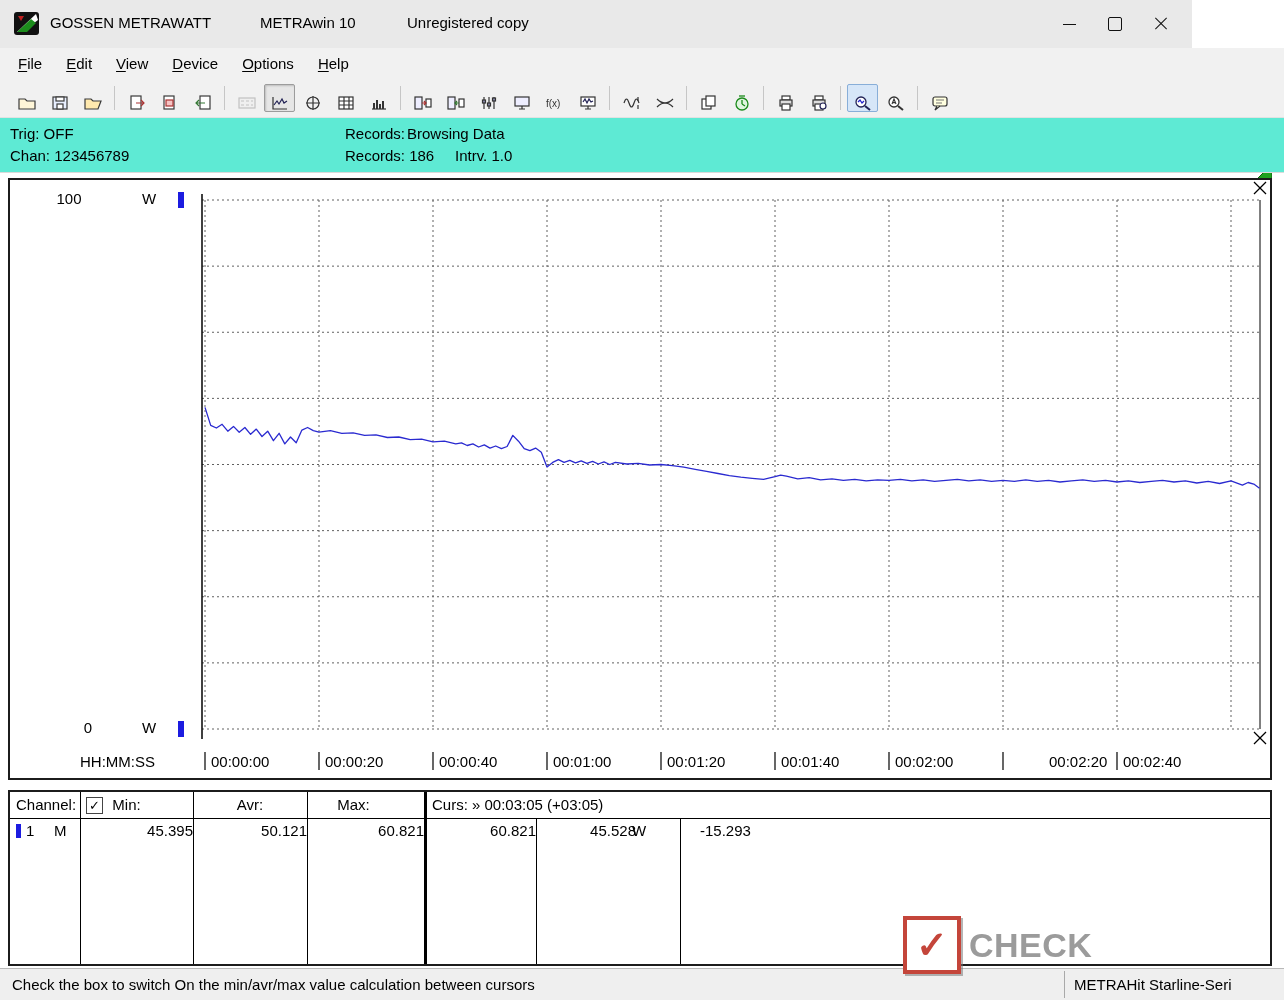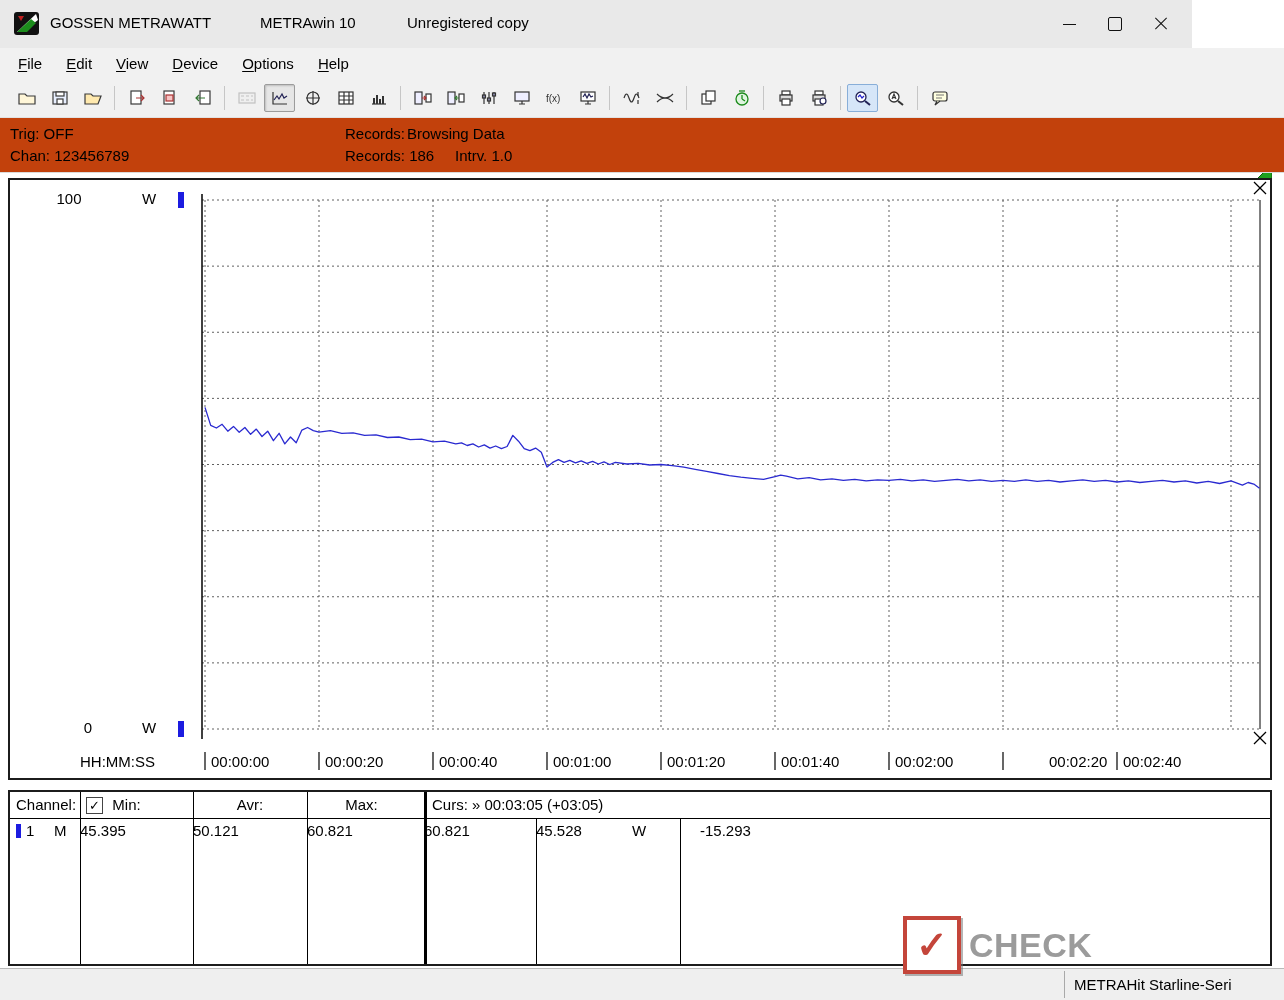--- a/index.html
+++ b/index.html
@@ -17,29 +17,29 @@
   .max-glyph{width:12px;height:12px;border:1.6px solid #111;border-radius:2px}
   .x-glyph{position:relative;width:14px;height:14px}
   .x-glyph i{position:absolute;left:-1px;top:6px;width:16px;height:0;border-top:1.6px solid #111}
   .x-glyph i.a{transform:rotate(45deg)}.x-glyph i.b{transform:rotate(-45deg)}
   
   .menubar{position:absolute;left:0;top:48px;width:1284px;height:30px;background:#f1f1f1;display:flex;align-items:center;padding-left:6px;box-sizing:border-box}
   .mi{padding:3px 12px;cursor:default}
   .mn{text-decoration:underline;text-underline-offset:2px}
   
   .toolbar{position:absolute;left:0;top:78px;width:1284px;height:40px;background:#f1f1f1;display:flex;align-items:center;padding-left:10px;box-sizing:border-box;border-bottom:1px solid #e2e2e2}
-  .tb{width:31px;height:28px;display:flex;align-items:center;justify-content:center;background:none;border:1px solid transparent;border-radius:2px;padding:0;margin:0 1px}
+  .tb{width:31px;height:28px;display:flex;align-items:flex-end;justify-content:center;background:none;border:1px solid transparent;border-radius:2px;padding:0;margin:0 1px}
   .tb svg{display:block}
   .tb.pressed{background:#e6e6e6;border-color:#9c9c9c;box-shadow:inset 1px 1px 2px #bdbdbd}
   .tb.active{background:#d6e6f8;border-color:#88aed8}
   .tb.disabled{opacity:.45}
   .sep{width:1px;height:24px;background:#c6c6c6;margin:0 5px}
   .corner-tri{position:absolute;right:12px;top:86px}
   
-  .statuspanel{position:absolute;left:0;top:118px;width:1284px;height:54px;background:#c2410c;border-bottom:1px solid #dadada}
+  .statuspanel{position:absolute;left:0;top:118px;width:1284px;height:54px;background:#5eead4;border-bottom:1px solid #dadada}
   .statuspanel span{position:absolute;white-space:pre}
   .sp-trig{left:10px;top:7px}.sp-chan{left:10px;top:29px}
   .sp-stl{left:345px;top:7px}.sp-stv{left:407px;top:7px}
   .sp-rec{left:345px;top:29px}.sp-int{left:455px;top:29px}
   
   .chartbox{position:absolute;left:8px;top:178px;width:1260px;height:598px;background:#fff;border:2px solid #1c1c1c}
   .chartbox .lbl{position:absolute;white-space:pre}
   .y-max{left:36px;top:10px;width:46px;text-align:center}
   .y-min{left:36px;top:539px;width:46px;text-align:right}
   .y-unit-top{left:132px;top:10px}
@@ -49,21 +49,21 @@
   
   .tablebox{position:absolute;left:8px;top:790px;width:1260px;height:172px;background:#fff;border:2px solid #1c1c1c}
   .tablebox .vl{position:absolute;top:0;bottom:0;width:1px;background:#000}
   .tablebox .vl.thick{width:3px}
   .tablebox .vl.body{top:26px}
   .tablebox .hl{position:absolute;left:0;right:0;top:26px;height:1px;background:#000}
   .tablebox span{position:absolute;white-space:pre}
   .cb{position:absolute;left:76px;top:5px;width:15px;height:15px;border:1px solid #444;background:#fff;display:flex;align-items:center;justify-content:center;font-size:13px;line-height:1}
   .chmark{position:absolute;left:6px;top:32px;width:5px;height:14px;background:#1c1ce0}
   .hc{top:4px;text-align:center}
-  .rc{top:30px;text-align:left}
+  .rc{top:30px;text-align:right}
   
   .statusbar{position:absolute;left:0;top:968px;width:1284px;height:32px;background:#efefef;border-top:1px solid #b9b9b9;box-sizing:border-box}
   .sb-hint{position:absolute;left:12px;top:7px}
   .sb-dev{position:absolute;left:1074px;top:7px}
   .sb-div{position:absolute;left:1064px;top:2px;bottom:2px;width:1px;background:#a9a9a9}
   
   .wm{position:absolute;left:903px;top:916px;display:flex;align-items:center;gap:8px;z-index:6}
   .wm-box{width:50px;height:50px;border:4px solid #c4453a;background:#fff;display:flex;align-items:center;justify-content:center;box-shadow:2px 2px 0 rgba(120,120,120,.55)}
   .wm-check{color:#c4453a;font-size:38px;font-weight:bold;line-height:1}
   .wm-t1{font-size:34px;font-weight:bold;color:#cf4a3e;letter-spacing:.5px}
@@ -362,21 +362,21 @@
     <span class="vl" style="left:297px"></span>
     <span class="vl thick" style="left:414px"></span>
     <span class="vl body" style="left:526px"></span>
     <span class="vl body" style="left:670px"></span>
     <span class="hl"></span>
 
     <span style="left:6px;top:4px">Channel:</span>
     <span class="cb"><span>✓</span></span>
     <span class="hc" style="left:60px;width:113px">Min:</span>
     <span class="hc" style="left:183px;width:114px">Avr:</span>
-    <span class="hc" style="left:300px;width:103px">Max:</span>
+    <span class="hc" style="left:292px;width:103px">Max:</span>
     <span style="left:422px;top:4px">Curs: » 00:03:05 (+03:05)</span>
 
     <span class="chmark"></span>
     <span style="left:16px;top:30px">1</span>
     <span style="left:44px;top:30px">M</span>
     <span class="rc" style="left:70px;width:113px">45.395</span>
     <span class="rc" style="left:183px;width:114px">50.121</span>
     <span class="rc" style="left:297px;width:117px">60.821</span>
     <span class="rc" style="left:414px;width:112px">60.821</span>
     <span class="rc" style="left:526px;width:100px">45.528</span>
@@ -385,17 +385,18 @@
   </div>
 
   <div class="wm">
     <span class="wm-box">
         <span class="wm-check">✓</span>
       </span>
       <span class="wm-t2">CHECK</span>
   </div>
 
   <div class="statusbar">
+    <span class="sb-hint">Check the box to switch On the min/avr/max value calculation between cursors</span>
     <span class="sb-div"></span>
     <span class="sb-dev">METRAHit Starline-Seri</span>
   </div>
 
 </div>
 
 </body></html>

